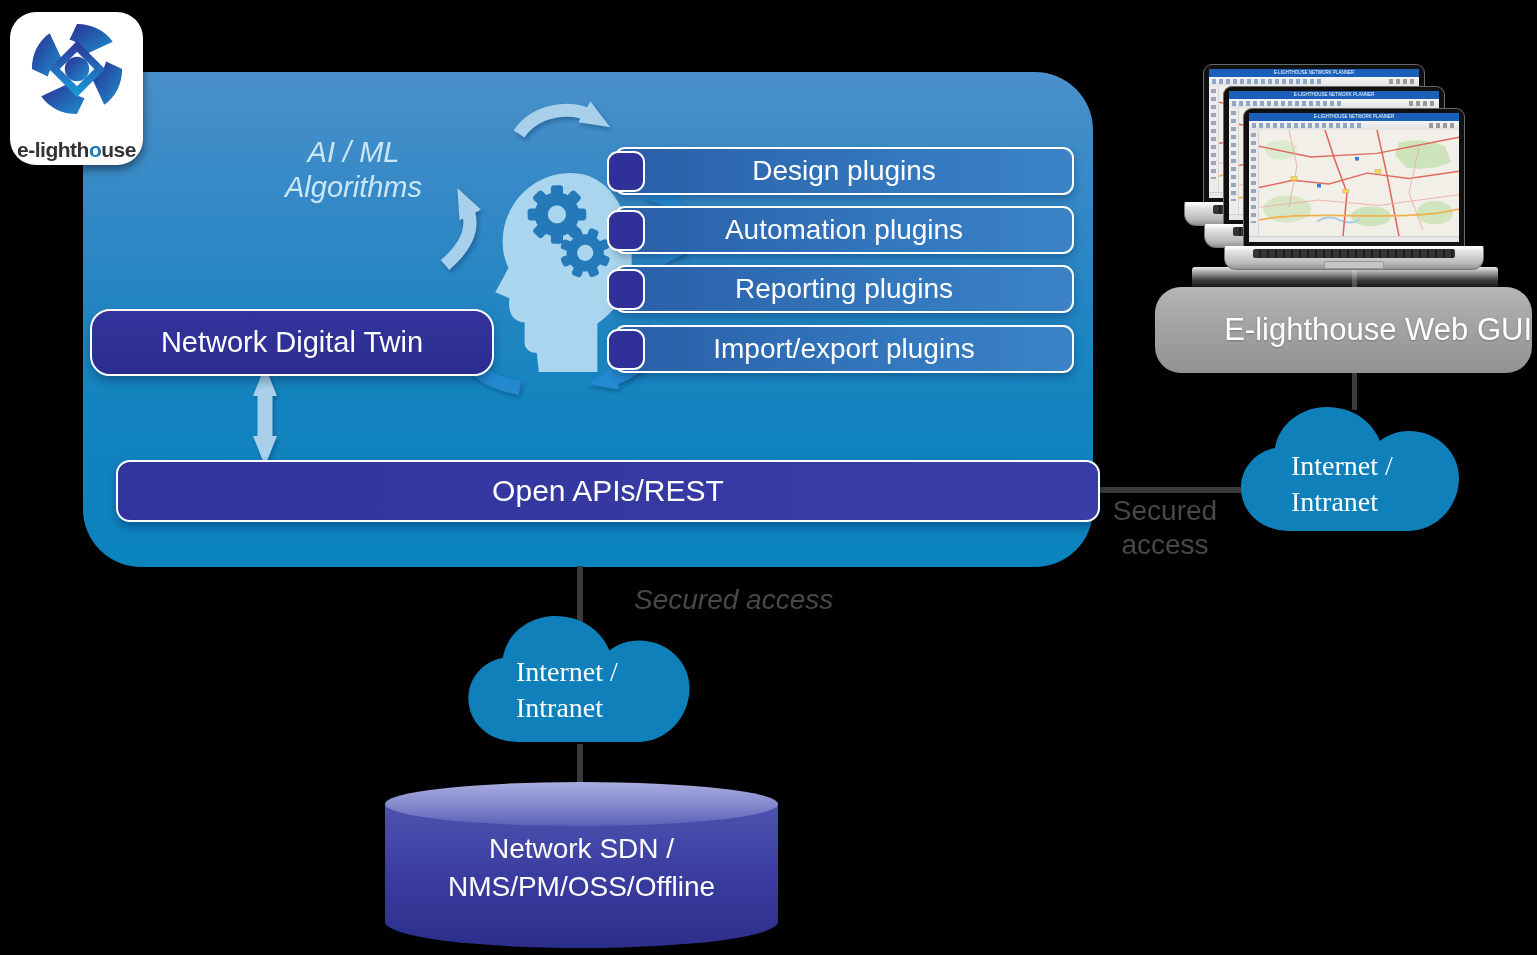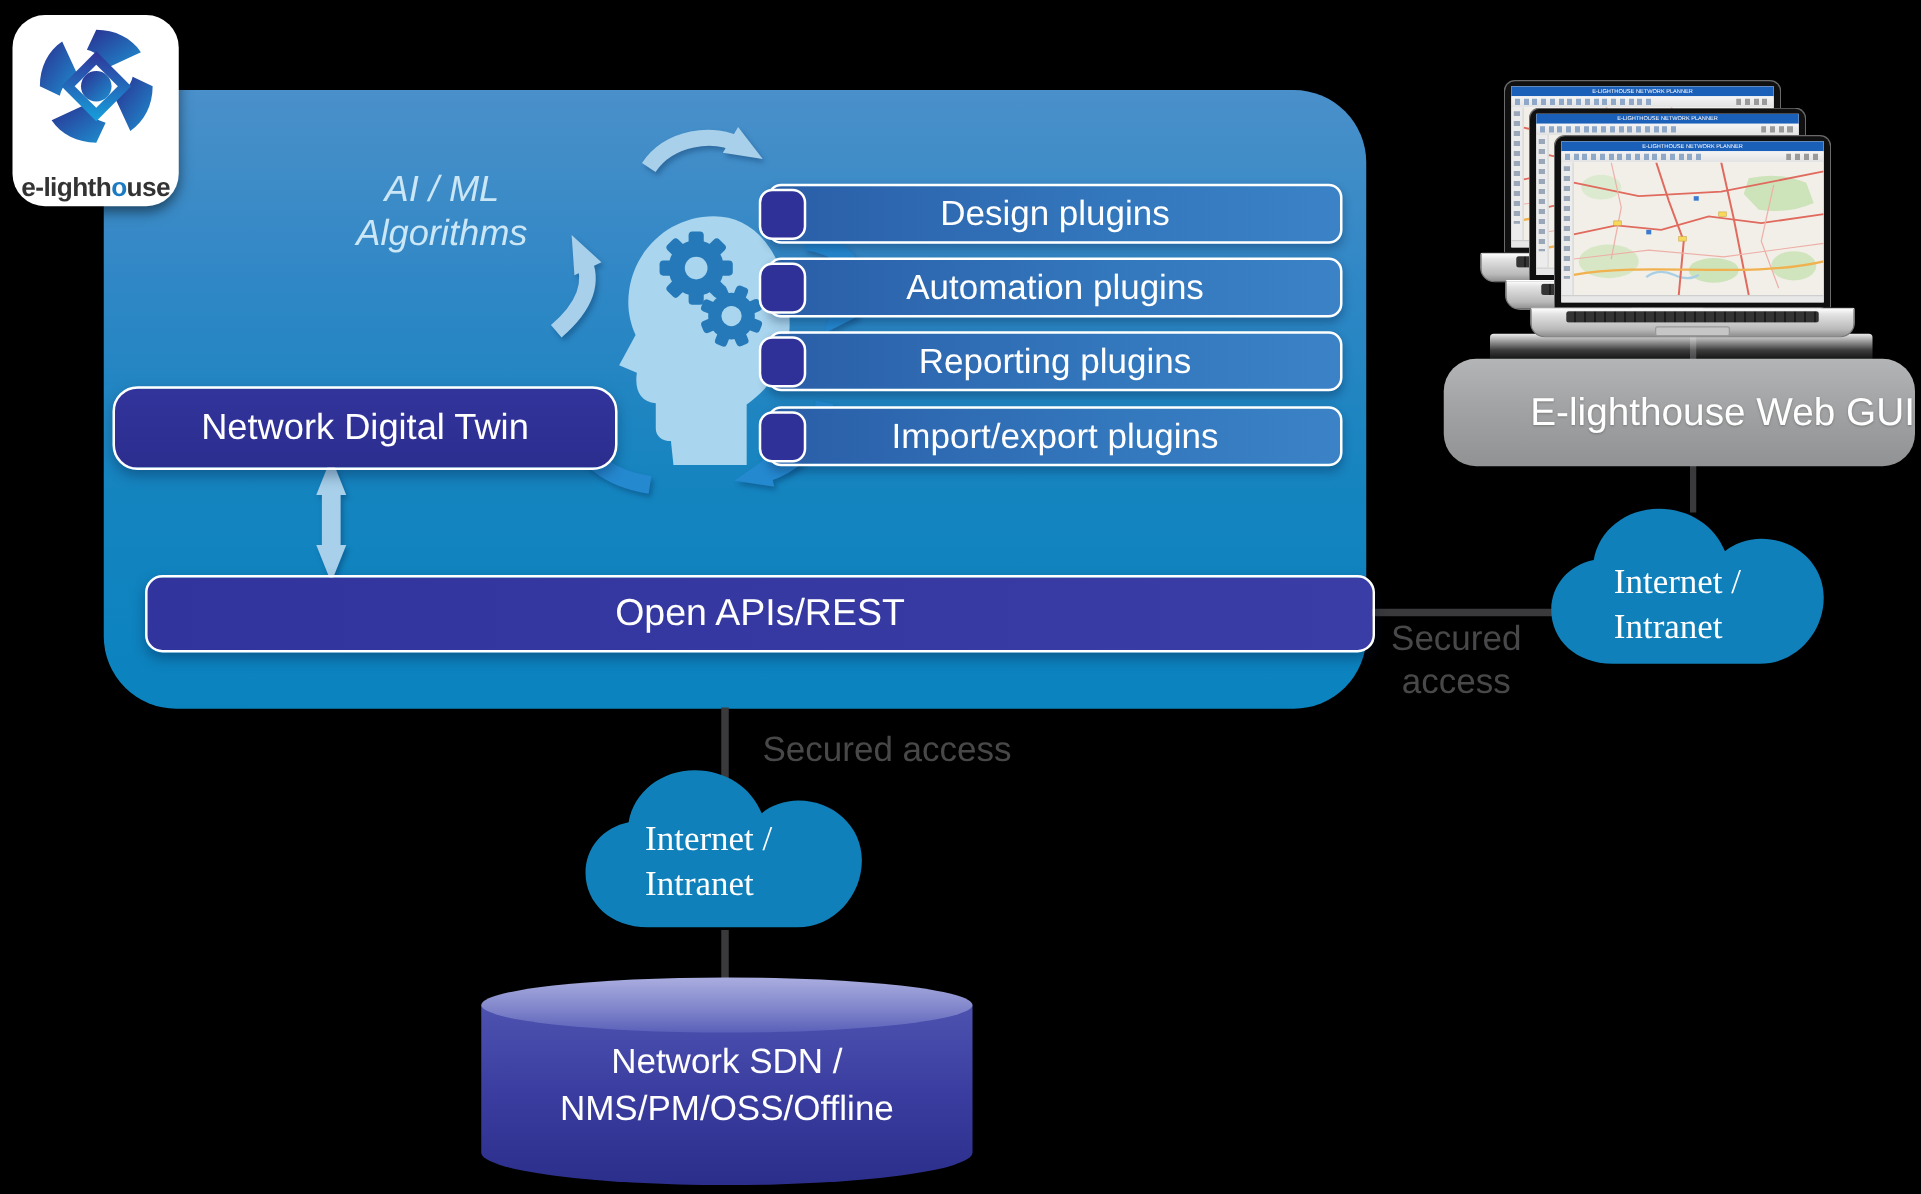--- a/index.html
+++ b/index.html
@@ -32,21 +32,21 @@
   .open-apis{left:95px;top:460px;width:980px;height:58px;z-index:3;border:2.5px solid #fff;
     border-radius:14px;background:linear-gradient(90deg,#31349c,#3a3da6);color:#fff;
     display:flex;align-items:center;justify-content:center;font-size:30px;
     box-shadow:0 5px 10px rgba(0,20,60,.35);margin-left:21px;}
 
   
   .conn{background:#3a3a3c;z-index:1;}
 
   .sec-label{color:#48484a;font-size:28px;z-index:2;}
   .sec-right{left:1104px;top:494px;width:122px;text-align:center;line-height:34px;}
-  .sec-bottom{left:610px;top:584px;}
+  .sec-bottom{left:634px;top:584px;font-style:italic;}
 
   
   .cloud{z-index:4;}
   .cloud svg{position:absolute;left:0;top:0;width:100%;height:100%;}
   .cloud-text{position:absolute;color:#fff;font-size:28px;line-height:36px;z-index:1;font-family:Liberation Serif, serif;}
   .cloud-bottom{left:458px;top:608px;width:248px;height:142px;}
   .cloud-right{left:1233px;top:396px;width:240px;height:146px;}
 
   
   .db{left:385px;top:782px;width:393px;height:166px;z-index:4;}

